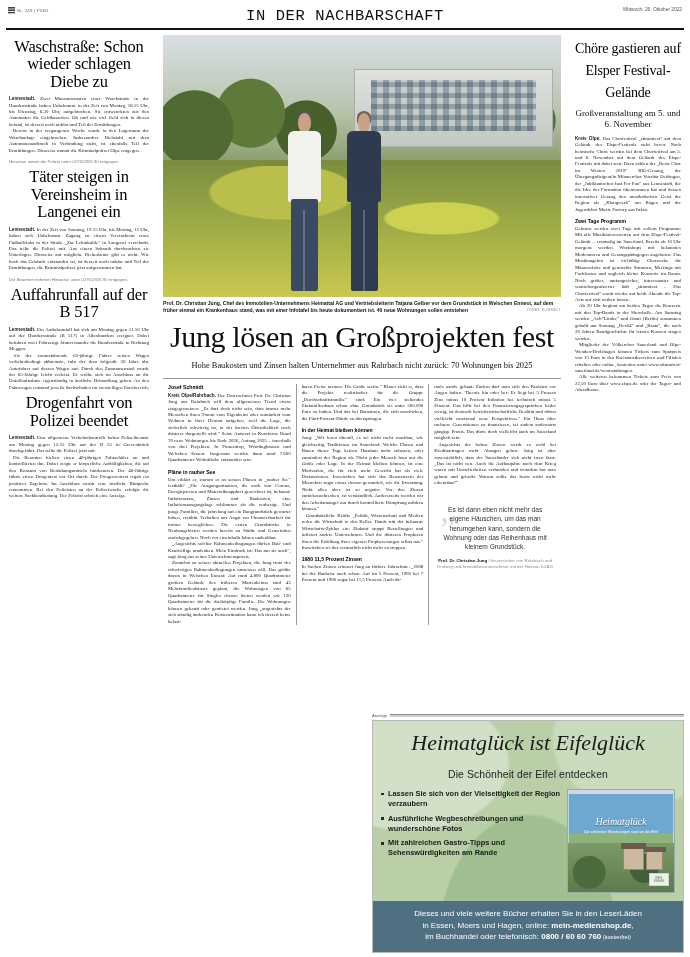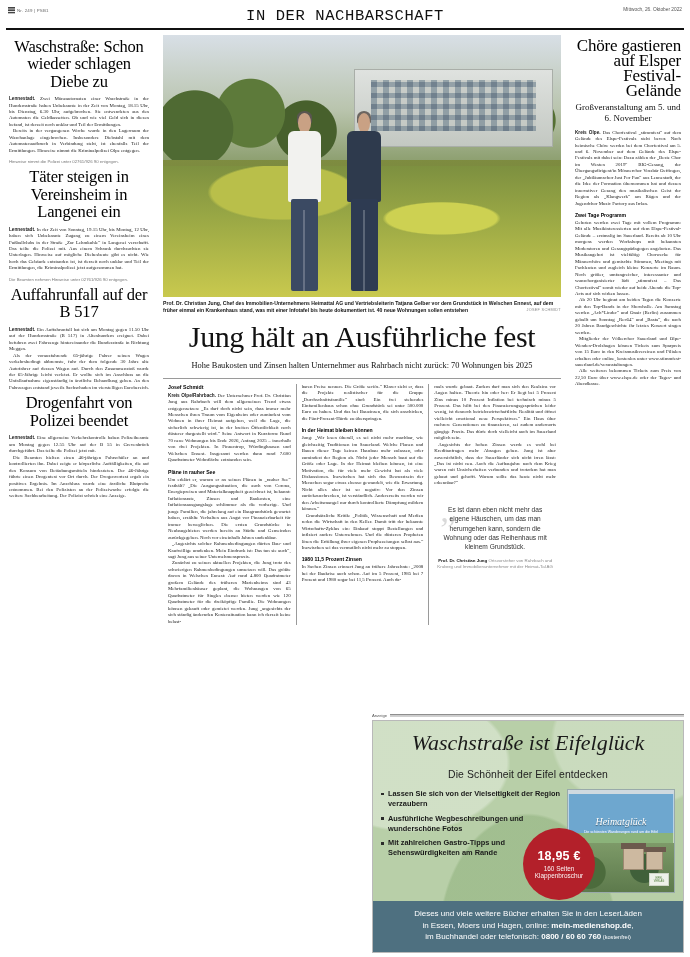--- a/index.html
+++ b/index.html
@@ -56,21 +56,21 @@
   .col.c5 { padding-right: 3px; }
 
   
   h2.head {
     font-family: "Liberation Serif", serif;
     font-weight: 400; text-align: center;
     font-size: 16.5px; line-height: 17.5px;
     letter-spacing: -.2px; margin: 3px 0 6px 0;
     color: #000;
   }
-  h2.head.sm { font-size: 17px; line-height: 15px; text-align: right; }
+  h2.head.sm { font-size: 14px; line-height: 22px; }
   .subhead {
     text-align: center; font-size: 9px; line-height: 11px;
     margin: -2px 0 6px 0; color: #111;
   }
   .body {
     font-size: 4.9px; line-height: 6.45px;
     text-align: justify; color: #1a1a1a;
     hyphens: auto; -webkit-hyphens: auto;
   }
   .body p { margin: 0; text-indent: 4px; }
@@ -360,21 +360,21 @@
             <div class="figure-hair" style="background:#6b6560;"></div>
             <div class="figure-head"></div>
             <div class="figure-torso" style="background:#2e3a4d;"></div>
             <div class="figure-legs"></div>
           </div>
         </div>
 
         <div class="caption">Prof. Dr. Christian Jung, Chef des Immobilien-Unternehmens Heimattal AG und Vertriebsleiterin Tatjana Gelber vor dem Grundstück in Welschen Ennest, auf dem früher einmal ein Krankenhaus stand, was mit einer Infotafel bis heute dokumentiert ist. 40 neue Wohnungen sollen entstehen</div>
         <div class="credit">JOSEF SCHMIDT</div>
 
-        <h1 class="main-head">Jung hält an Ausführliche fest</h1>
+        <h1 class="main-head">Jung lösen an Großprojekten fest</h1>
         <div class="main-sub">Hohe Baukosten und Zinsen halten Unternehmer aus Rahrbach nicht zurück: 70 Wohnungen bis 2025</div>
         <div class="lead-rule"></div>
 
         <div class="lead-cols">
 
           <div>
             <div class="byline">Josef Schmidt</div>
             <div class="body">
               <p class="first"><b class="place">Kreis Olpe/Rahrbach.</b><span> Der Unternehmer Prof. Dr. Christian Jung aus Rahrbach will dem allgemeinen Trend etwas entgegensetzen: „Es darf doch nicht sein, dass immer mehr Menschen ihren Traum vom Eigenheim oder zumindest vom Wohnen in ihrer Heimat aufgeben, weil die Lage, die sicherlich schwierig ist, in der breiten Öffentlichkeit noch düsterer dargestellt wird.“ Seine Antwort in Kurzform: Rund 70 neue Wohnungen bis Ende 2026, Anfang 2025 – innerhalb von drei Projekten. In Finnentrop, Würdinghausen und Welschen Ennest. Insgesamt werden dann rund 7.600 Quadratmeter Wohnfläche entstanden sein.</span></p>
               <div class="ssub">Pläne in rauher See</div>
@@ -428,45 +428,40 @@
 
   </div>
 
   <div class="ad-wrap" style="left:372px; right:6px; bottom:4px;">
     <div class="anzeige">
       <span>Anzeige</span>
       <span class="lines"></span>
     </div>
     <div class="ad">
       <div class="swirl"></div>
-      <div class="ad-title">Waschstraße ist Eifelglück</div>
+      <div class="ad-title">Heimatglück ist Eifelglück</div>
       <div class="ad-sub">Die Schönheit der Eifel entdecken</div>
       <div class="ad-mid">
         <ul class="ad-bullets">
           <li>Lassen Sie sich von der Vielseitigkeit der Region verzaubern</li>
           <li>Ausführliche Wegbeschreibungen und wunderschöne Fotos</li>
           <li>Mit zahlreichen Gastro-Tipps und Sehenswürdigkeiten am Rande</li>
         </ul>
         <div class="ad-book">
           <div class="topbar"></div>
           <div class="village"></div>
           <div class="house" style="left:52%;top:56%;width:20%;height:22%;"></div>
           <div class="roof" style="left:50%;top:52%;width:24%;height:6%;"></div>
           <div class="house" style="left:74%;top:60%;width:16%;height:18%;"></div>
           <div class="roof" style="left:72%;top:56%;width:20%;height:5%;"></div>
           <div class="btitle">Heimatglück</div>
           <div class="bsub">Die schönsten Wanderungen rund um die Eifel</div>
           <div class="seal">EIFEL VERLAG</div>
         </div>
       </div>
-      <div class="price-badge">
-        <div class="p1">18,95 €</div>
-        <div class="p2">160 Seiten</div>
-        <div class="p3">Klappenbroschur</div>
-      </div>
       <div class="ad-foot">
         <div>Dieses und viele weitere Bücher erhalten Sie in den LeserLäden</div>
         <div><span>in Essen, Moers und Hagen, online: </span><b>mein-medienshop.de</b><span>,</span></div>
         <div><span>im Buchhandel oder telefonisch: </span><b>0800 / 60 60 760</b><span class="small"> (kostenfrei)</span></div>
       </div>
     </div>
   </div>
 
 </div>
 

